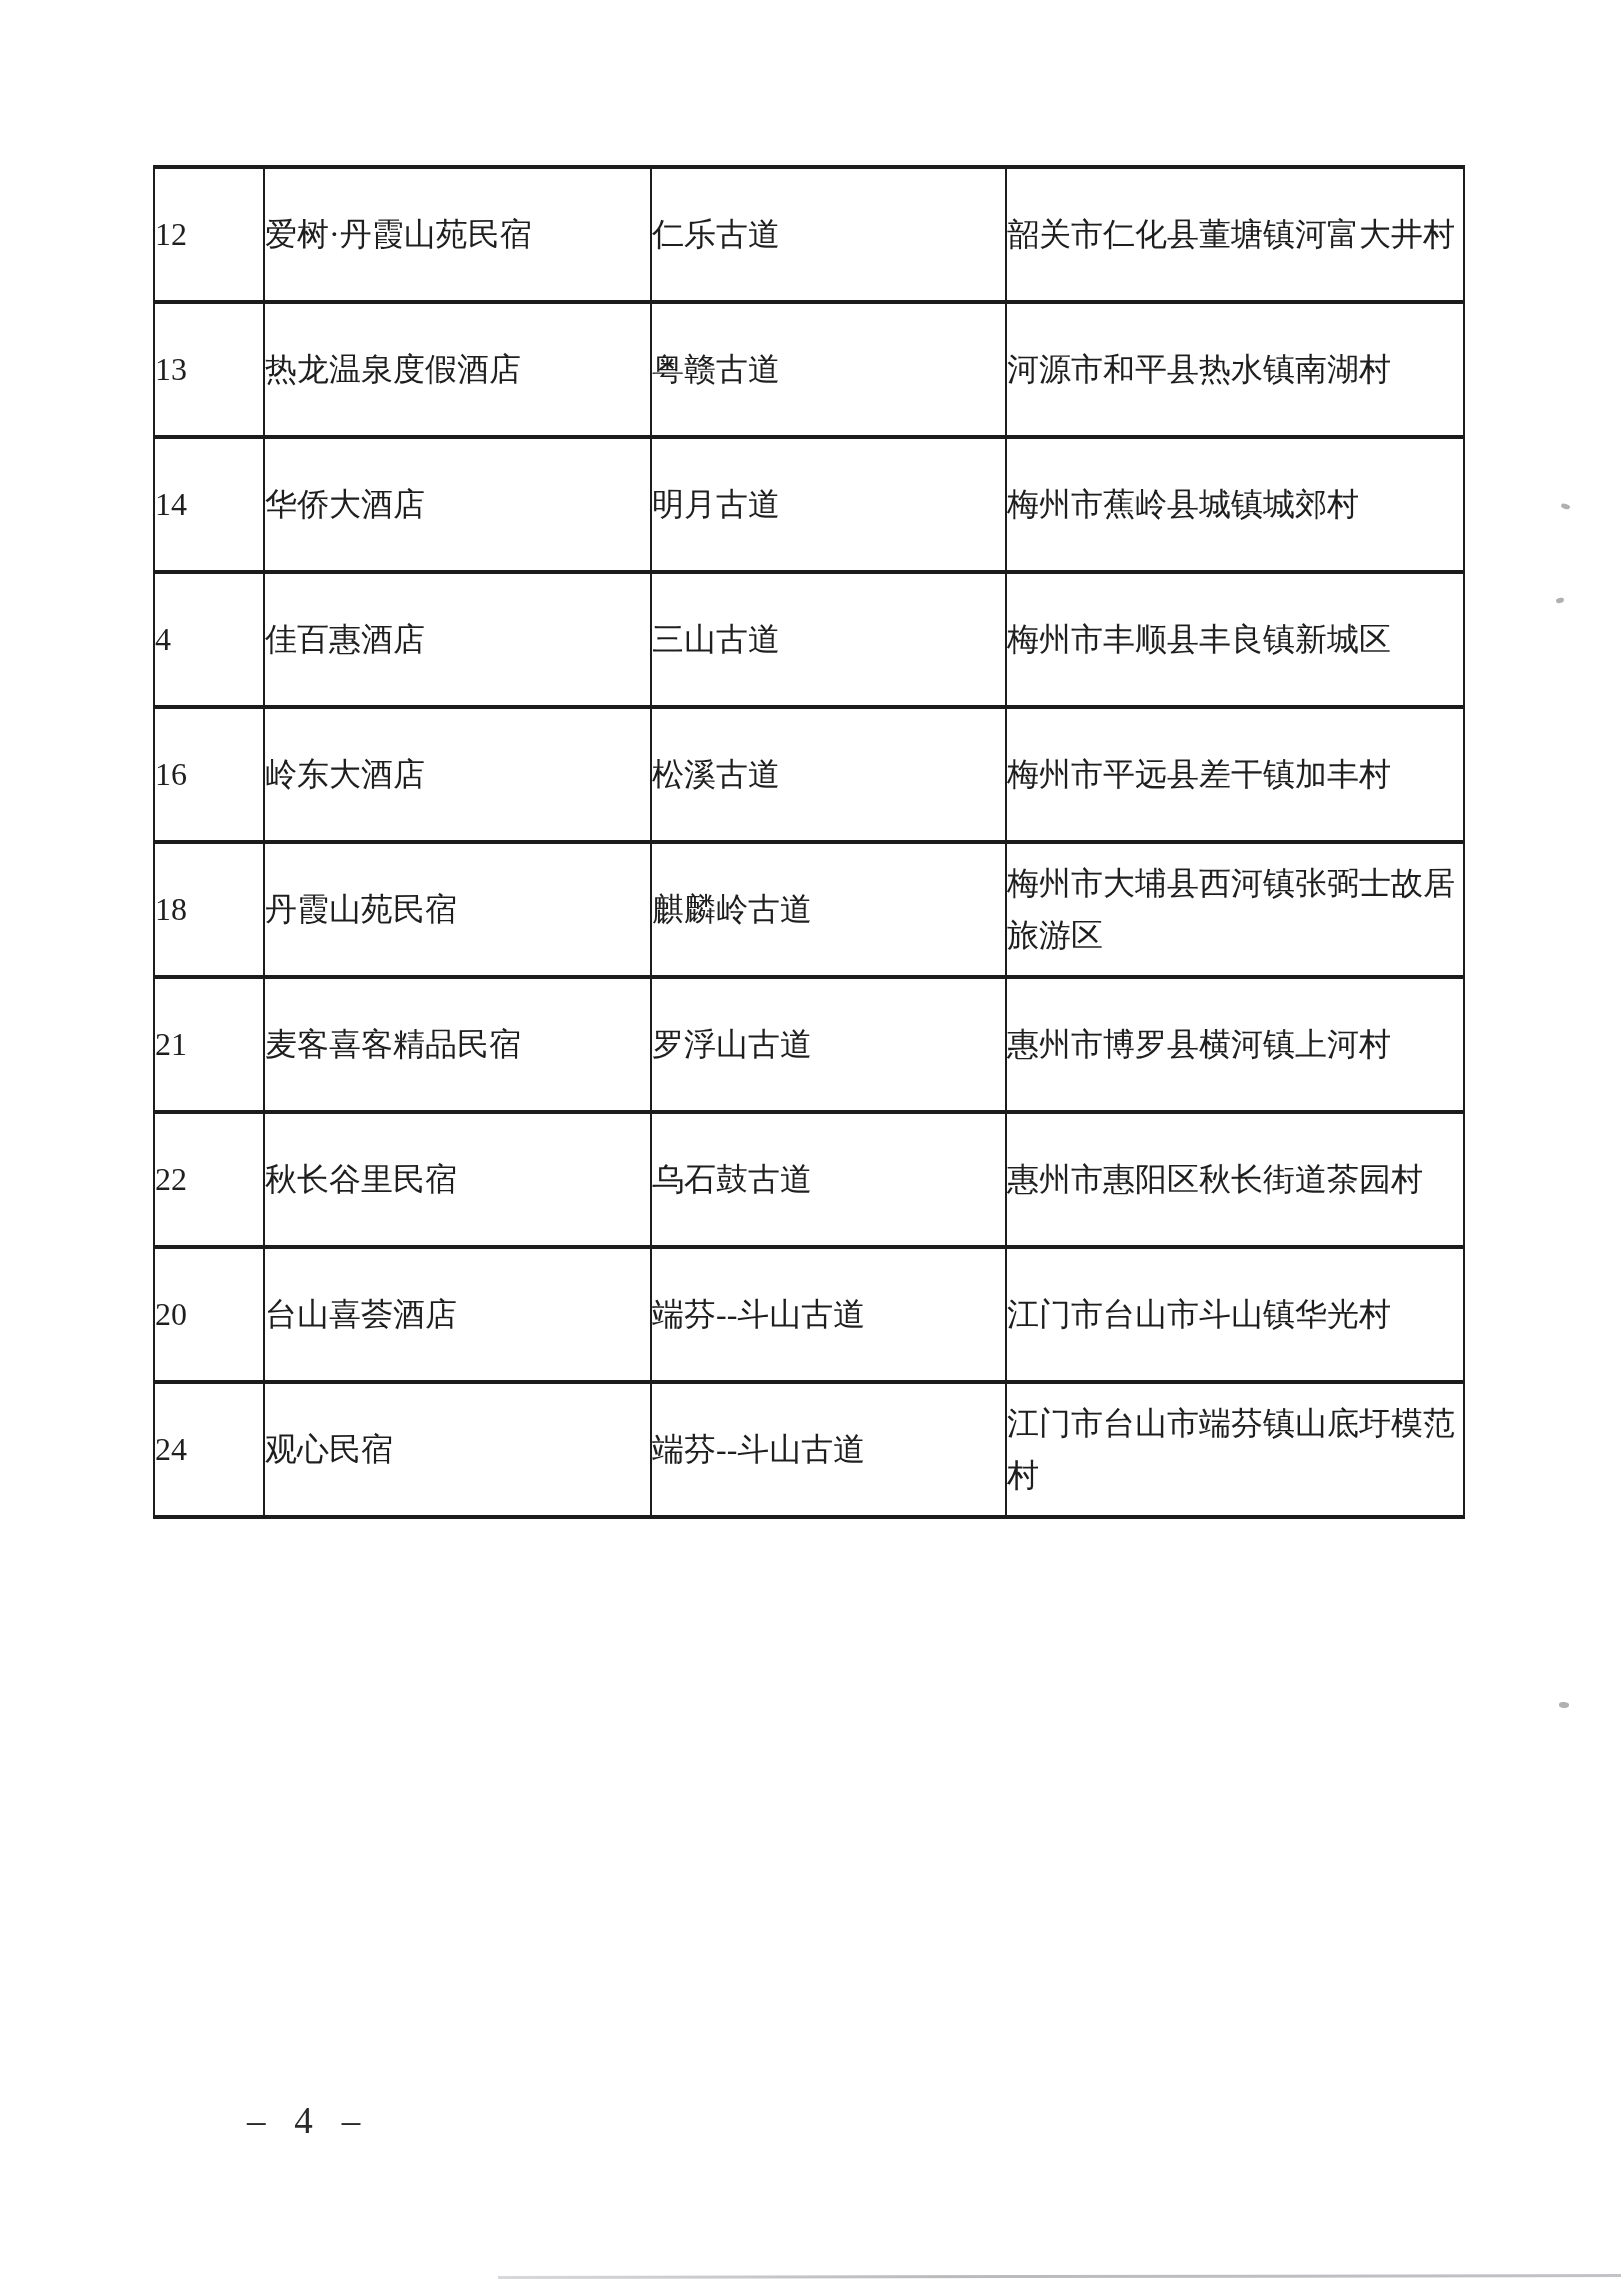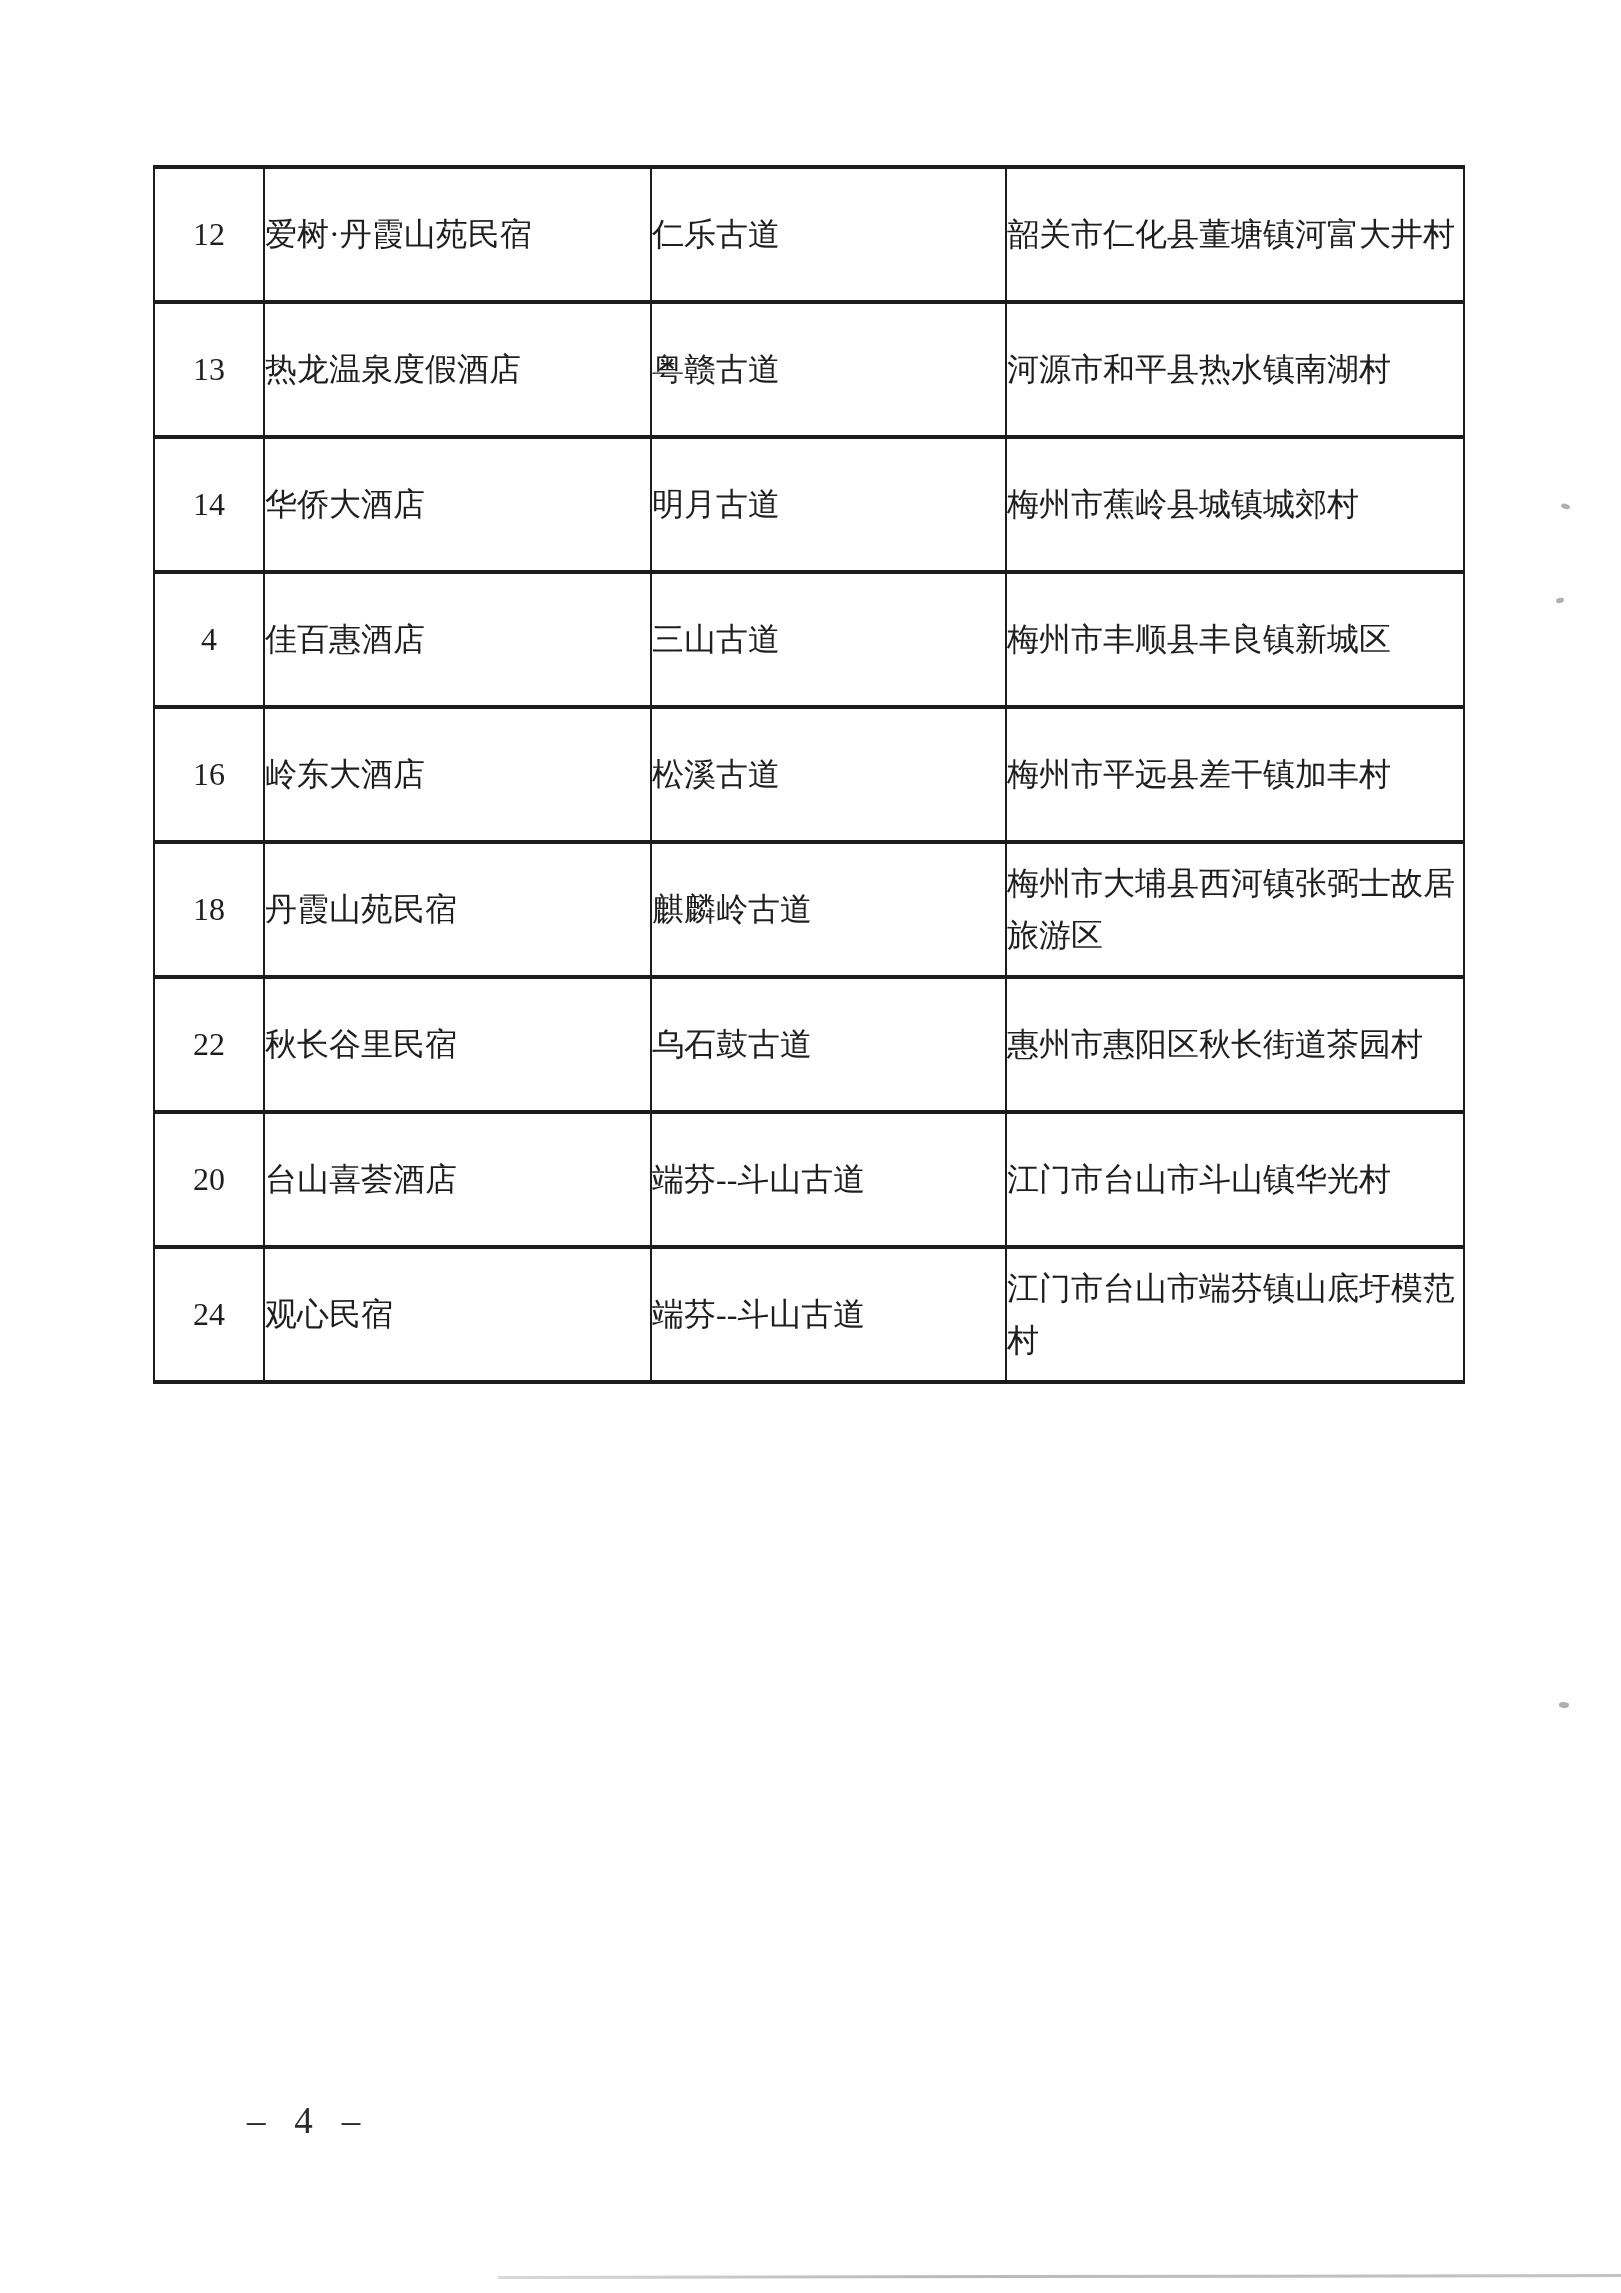--- a/index.html
+++ b/index.html
@@ -33,21 +33,21 @@
     vertical-align: middle;
     font-size: 32px;
     line-height: 1.6;
     letter-spacing: 0px;
     padding: 0;
     overflow: hidden;
   }
   .doc-table tr { height: 135px; }
 
   .cell-no {
-    text-align: center;
+    text-align: left;
     font-size: 45px;
     letter-spacing: 2px;
   }
   .cell-name    { padding-left: 23.5px; padding-right: 3.9px; }
   .cell-trail   { padding-left: 24.5px; padding-right: 3.9px; }
   .cell-address { padding-left: 25.5px; padding-right: 0px; }
 
   
   .page-footer {
     position: absolute;
@@ -120,20 +120,26 @@
       <td class="cell-trail">松溪古道</td>
       <td class="cell-address">梅州市平远县差干镇加丰村</td>
     </tr>
     <tr>
       <td class="cell-no">18</td>
       <td class="cell-name">丹霞山苑民宿</td>
       <td class="cell-trail">麒麟岭古道</td>
       <td class="cell-address">梅州市大埔县西河镇张弼士故居旅游区</td>
     </tr>
     <tr>
+      <td class="cell-no">21</td>
+      <td class="cell-name">麦客喜客精品民宿</td>
+      <td class="cell-trail">罗浮山古道</td>
+      <td class="cell-address">惠州市博罗县横河镇上河村</td>
+    </tr>
+    <tr>
       <td class="cell-no">22</td>
       <td class="cell-name">秋长谷里民宿</td>
       <td class="cell-trail">乌石鼓古道</td>
       <td class="cell-address">惠州市惠阳区秋长街道茶园村</td>
     </tr>
     <tr>
       <td class="cell-no">20</td>
       <td class="cell-name">台山喜荟酒店</td>
       <td class="cell-trail">端芬--斗山古道</td>
       <td class="cell-address">江门市台山市斗山镇华光村</td>

